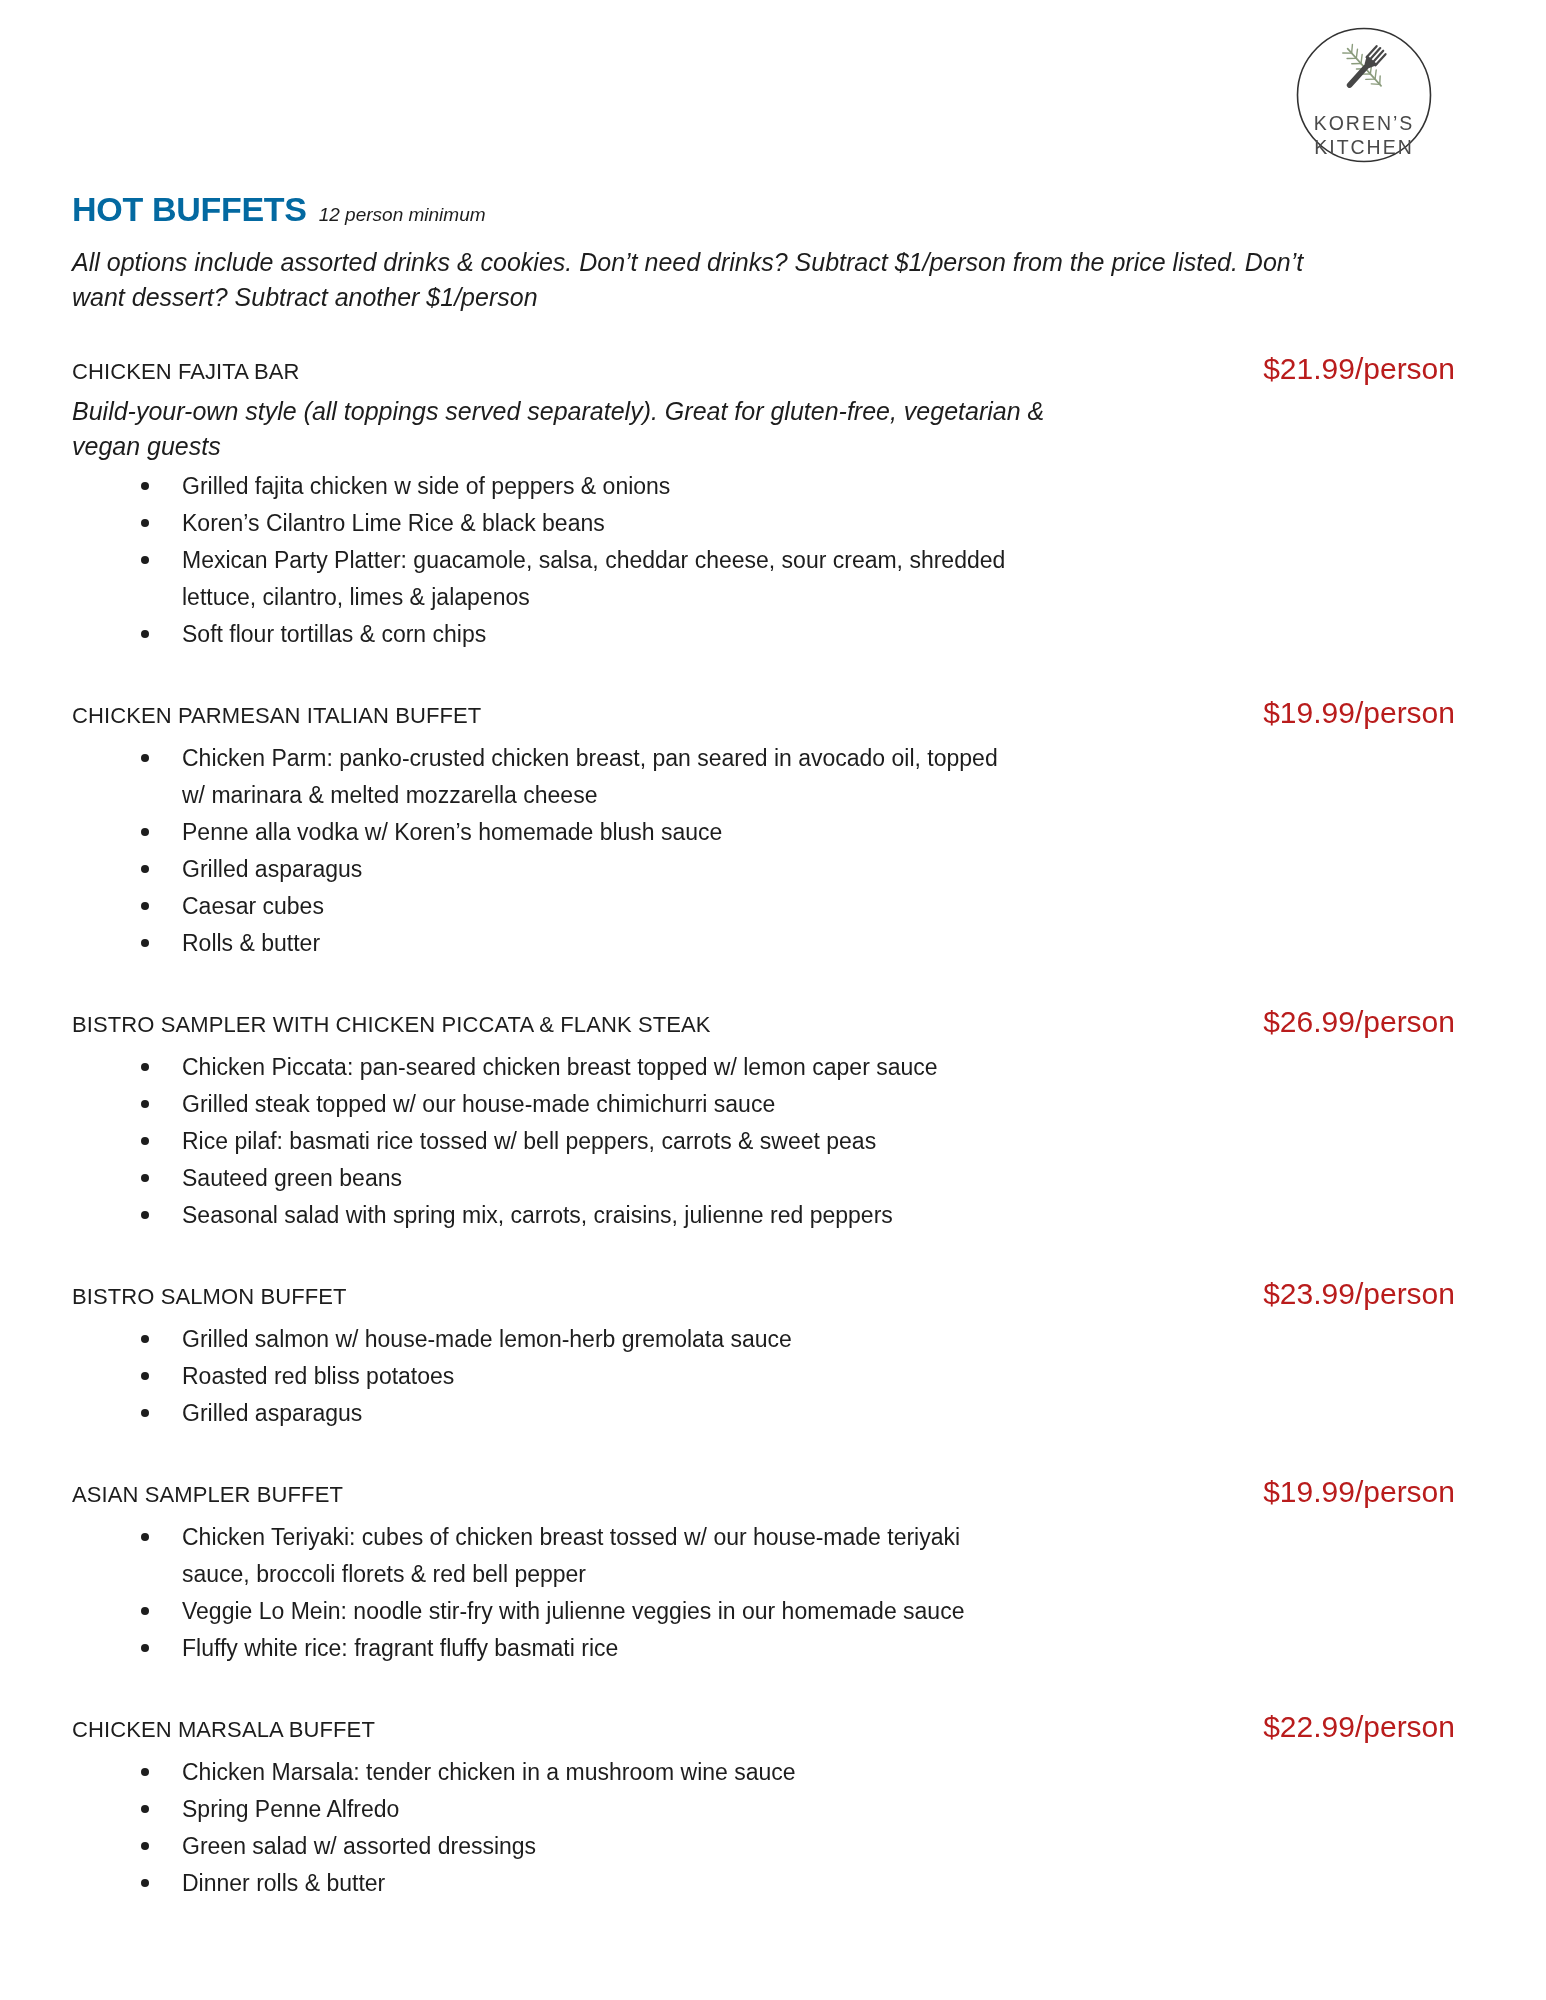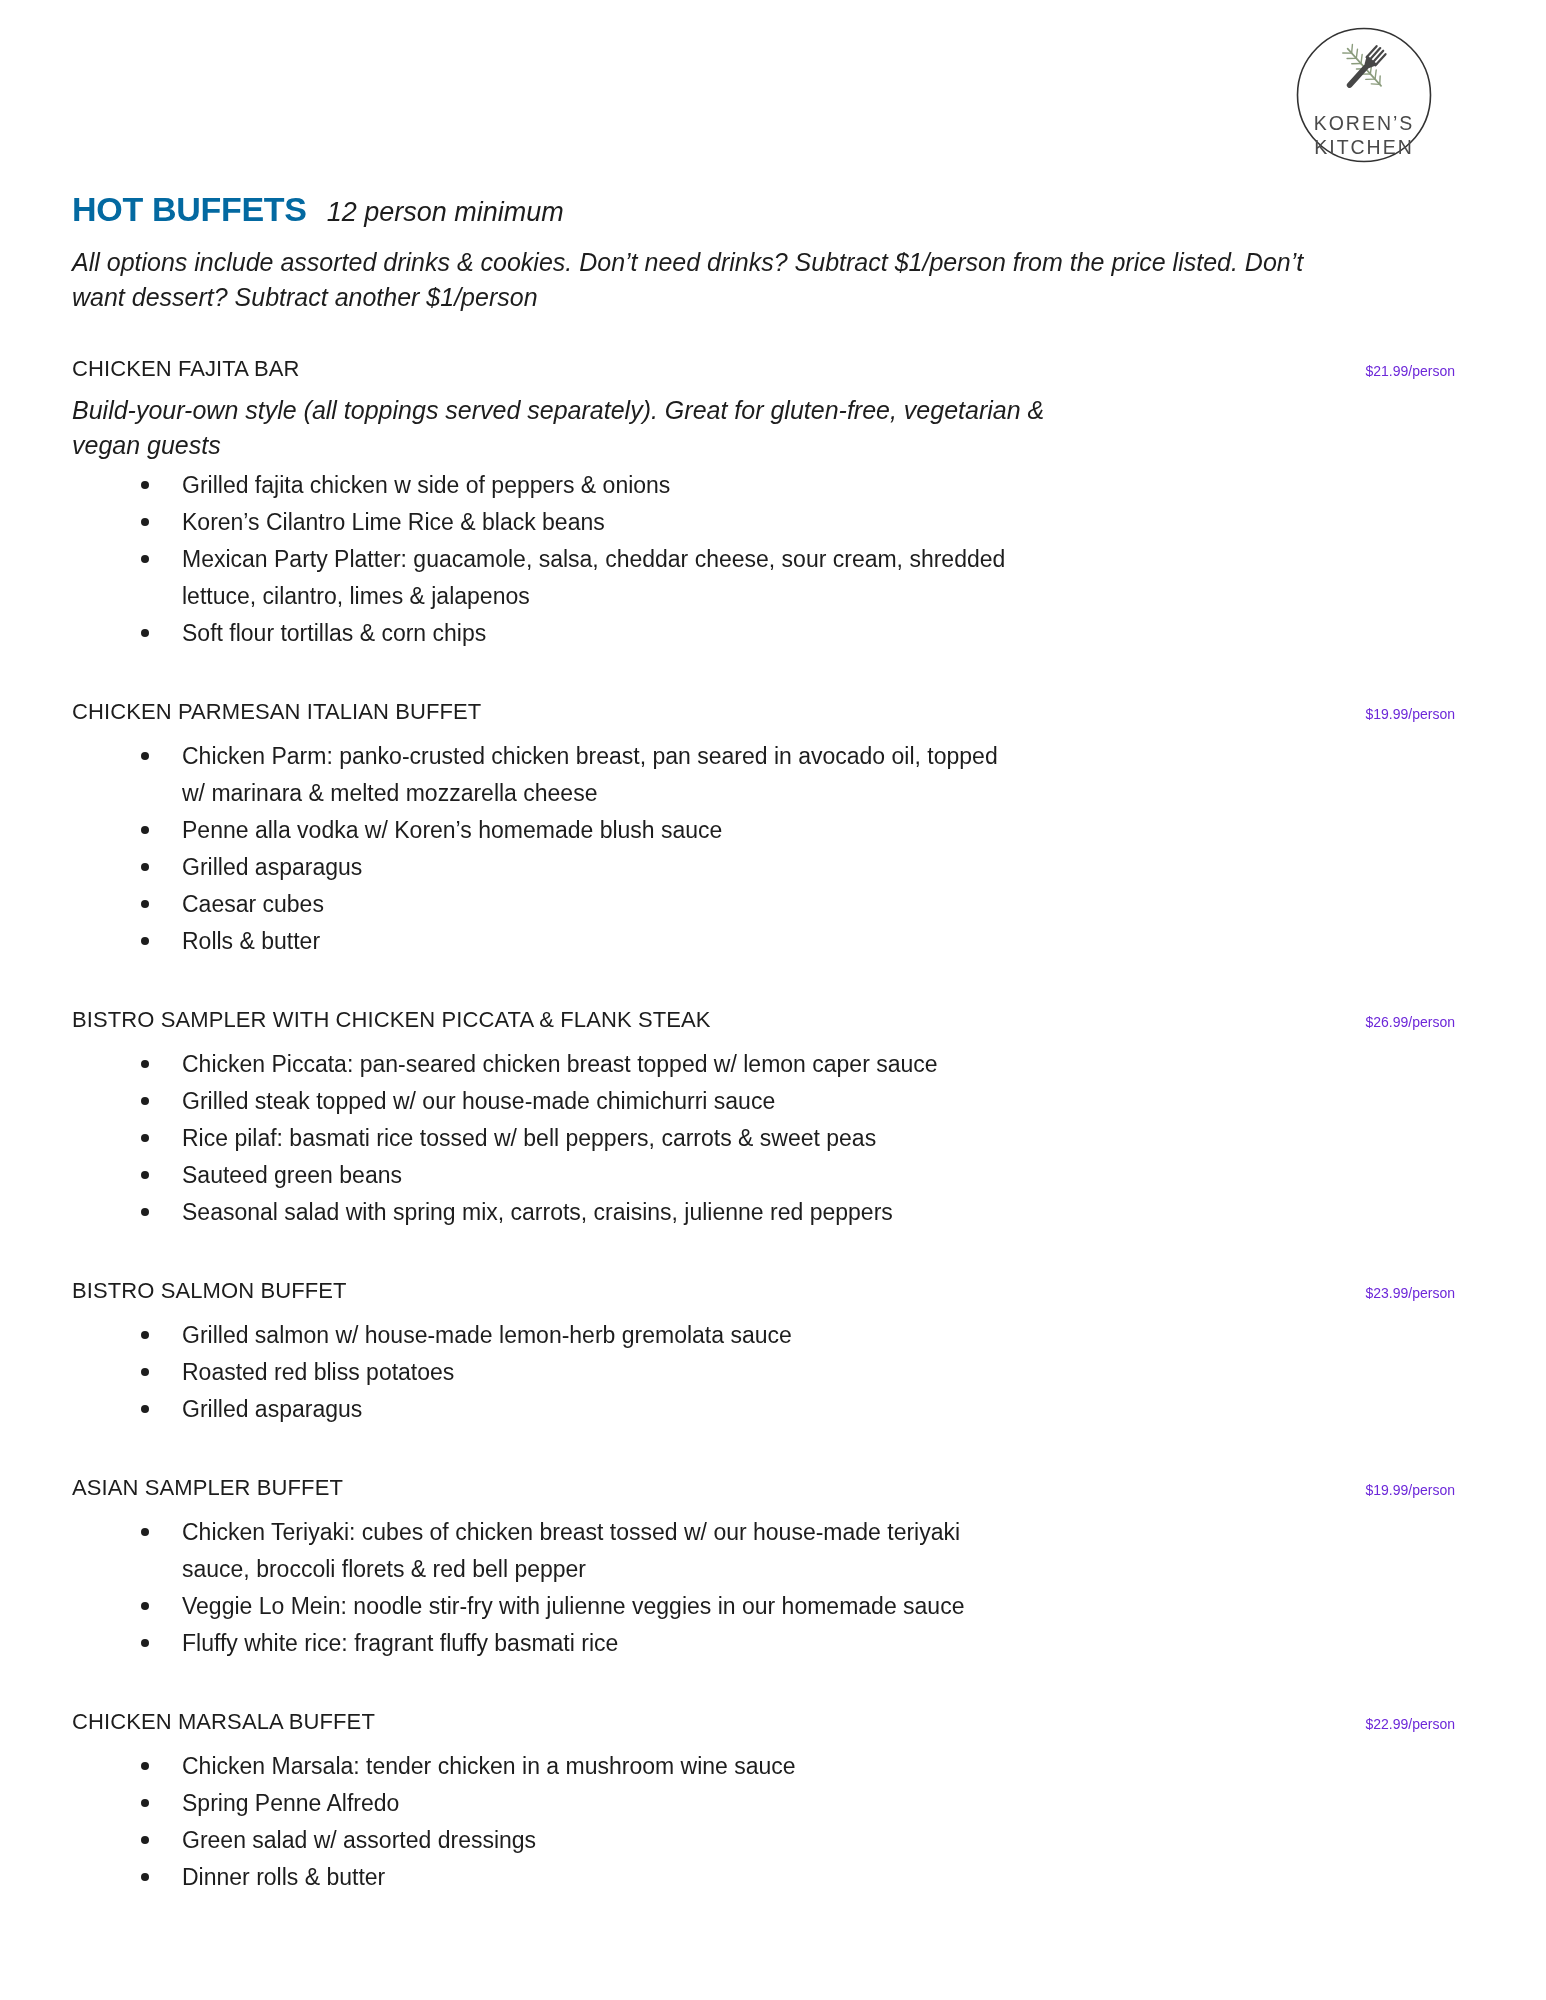--- a/index.html
+++ b/index.html
@@ -12,32 +12,32 @@
   }
   .page { padding: 0 91px 0 72px; }
 
   
   .logo-wrap { display: flex; justify-content: flex-end; margin-top: 26px; }
   .logo-wrap svg { display: block; transform: translateX(-22px); }
 
   
   .h1-row { margin-top: 24px; line-height: 42px; }
   .doc-title { font-size: 34px; font-weight: bold; letter-spacing: -0.3px; color: #0369a1; }
-  .doc-subtitle { font-size: 27px; font-style: italic; margin-left: 20px; color: #1d1d1d; }
+  .doc-subtitle { font-size: 19px; font-style: italic; margin-left: 12px; color: #1d1d1d; }
   .intro { margin-top: 8px; font-size: 25px; font-style: italic; line-height: 35px; white-space: pre-line; }
 
   
   .section { margin-top: 40px; }
   .section:first-child { margin-top: 34px; }
   .section-head {
     display: flex; justify-content: space-between; align-items: baseline;
     line-height: 40px;
   }
   .section-name { font-size: 22px; letter-spacing: 0.1px; color: #1d1d1d; }
-  .section-price { font-size: 14px; color: #6d28d9; white-space: nowrap; }
+  .section-price { font-size: 30px; color: #b91c1c; white-space: nowrap; }
   .section-desc { margin-top: 2px; font-size: 25px; font-style: italic; line-height: 35px; white-space: pre-line; }
   ul.items { margin-top: 4px; list-style: none; }
   ul.items li {
     position: relative;
     padding-left: 110px;
     font-size: 23px;
     line-height: 37px;
     white-space: pre-line;
   }
   ul.items li::before {

